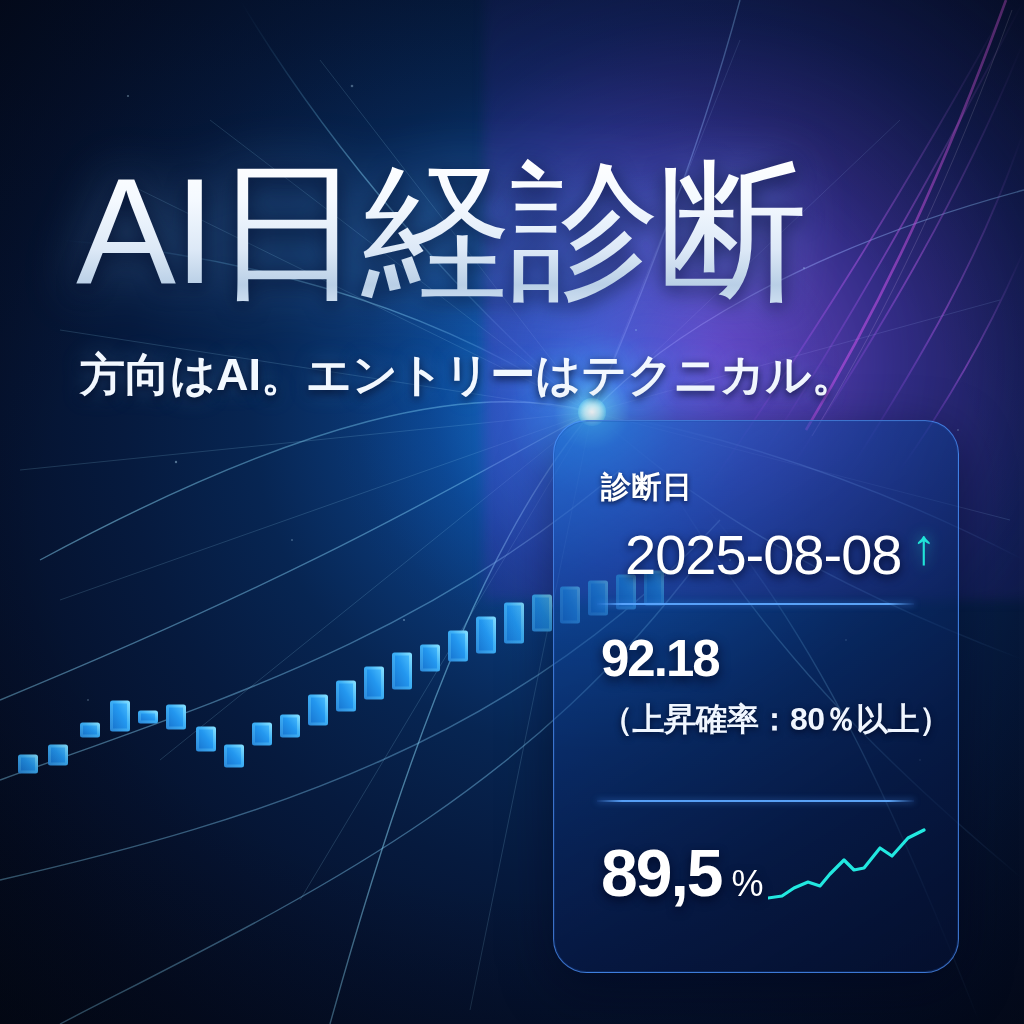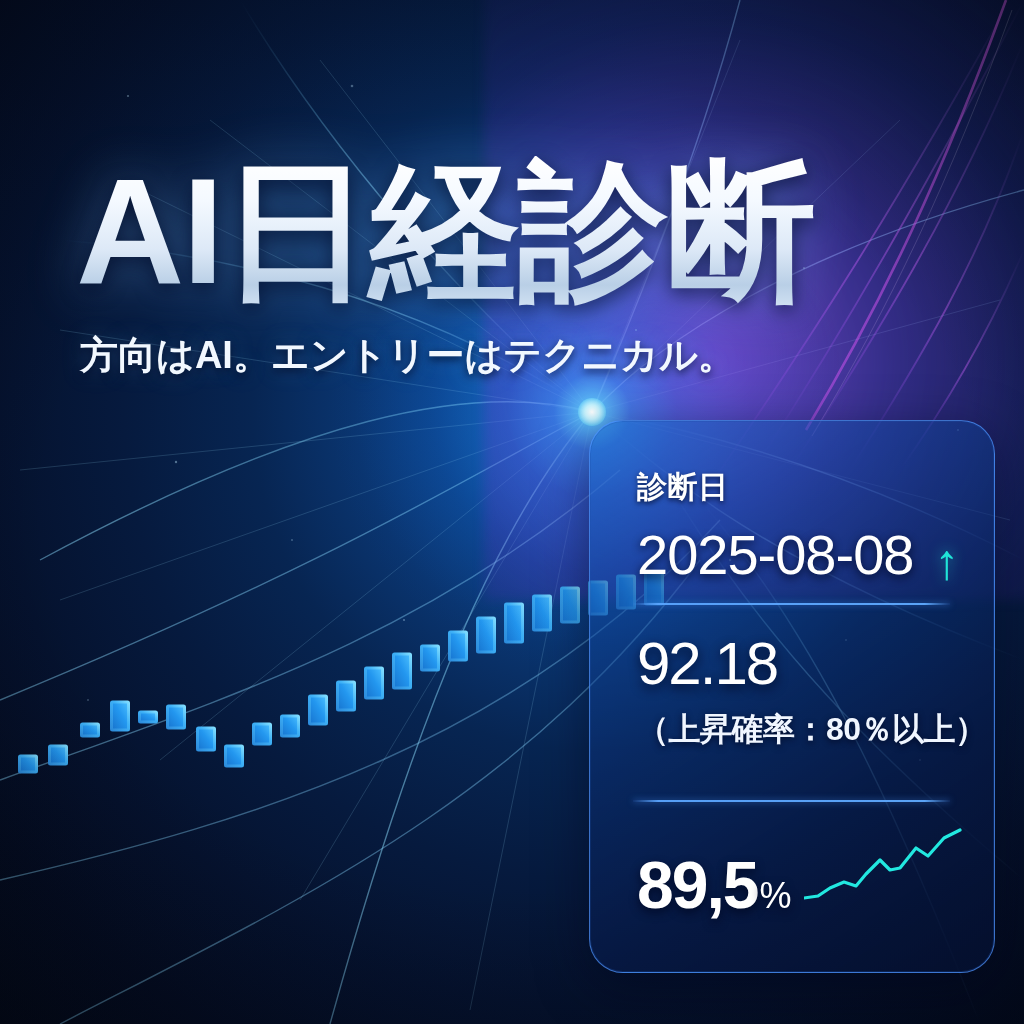--- a/index.html
+++ b/index.html
@@ -52,70 +52,70 @@
   .rays{position:absolute;inset:0;opacity:.55;}
   .swirls{position:absolute;inset:0;opacity:.9;}
   .stars{position:absolute;inset:0;opacity:.75;}
   .candles{position:absolute;inset:0;}
 
   
   .headline{
     position:absolute;left:76px;top:156px;
     width:880px;
     font-size:150px;line-height:1;
-    font-weight:bold;
+    font-weight:normal;
     letter-spacing:-2px;
     background:linear-gradient(180deg,#ffffff 0%,#f4f9ff 30%,#dde9f7 62%,#b9cfe6 86%,#cfe0f2 100%);
     -webkit-background-clip:text;background-clip:text;
     color:transparent;-webkit-text-fill-color:transparent;
     filter:drop-shadow(0 5px 10px rgba(0,10,40,.75)) drop-shadow(0 0 26px rgba(120,190,255,.35));
     white-space:nowrap;
   }
   .subtitle{
-    position:absolute;left:80px;top:336px;
-    font-size:38px;line-height:1;
+    position:absolute;left:80px;top:352px;
+    font-size:45px;line-height:1;
     font-weight:bold;
     color:#f2f8ff;
     letter-spacing:0px;
     text-shadow:0 3px 8px rgba(0,8,35,.85), 0 0 22px rgba(110,190,255,.35);
     white-space:nowrap;
   }
 
   
   .card{
     position:absolute;
-    left:589px;top:420px;
+    left:553px;top:420px;
     width:406px;height:553px;
     border-radius:34px;
     border:1px solid rgba(80,150,255,.72);
     background:linear-gradient(148deg, rgba(28,110,205,.60) 0%, rgba(16,72,160,.52) 22%, rgba(10,44,110,.55) 46%, rgba(7,26,72,.70) 70%, rgba(5,16,48,.82) 100%);
     box-shadow:0 0 0 1px rgba(30,80,170,.28) inset, 0 14px 50px rgba(0,6,28,.5);
     overflow:hidden;
   }
   .card-inner{position:relative;width:100%;height:100%;}
 
   .row{position:absolute;left:47px;right:38px;}
   .row-label{
     font-size:30px;font-weight:bold;color:#ffffff;
     text-shadow:0 2px 5px rgba(0,8,35,.8);
     white-space:nowrap;letter-spacing:.5px;
   }
   .row-value{
     font-size:56px;font-weight:normal;color:#ffffff;
     text-shadow:0 3px 9px rgba(0,8,35,.85);
     white-space:nowrap;letter-spacing:-1px;
-    display:flex;align-items:flex-end;gap:21px;
+    display:flex;align-items:flex-start;gap:10px;margin-left:24px;
   }
   .arrow-up{
     color:#20e4d8;font-size:50px;font-weight:normal;
     text-shadow:0 0 14px rgba(32,228,216,.65);
     line-height:1;
   }
   .score-value{
-    font-size:60px;font-weight:normal;color:#ffffff;letter-spacing:-2px;
+    font-size:51px;font-weight:bold;color:#ffffff;letter-spacing:-2px;
     text-shadow:0 4px 11px rgba(0,8,35,.85);
   }
   .score-note{
     font-size:32px;font-weight:bold;color:#f0f6ff;
     text-shadow:0 2px 6px rgba(0,8,35,.85);
     white-space:nowrap;letter-spacing:-.5px;
   }
   .acc-value{
     font-size:66px;font-weight:bold;color:#ffffff;letter-spacing:-2px;
     text-shadow:0 4px 10px rgba(0,8,35,.85);
@@ -304,21 +304,21 @@
       <div class="divider" style="top:182px;"></div>
 
       <div class="row" style="top:200px;">
         <div class="score-value" style="margin-top:8px;">92.18</div>
         <div class="score-note" style="margin-top:10px;">（上昇確率：80％以上）</div>
       </div>
 
       <div class="divider" style="top:379px;"></div>
 
       <div class="row" style="top:398px;">
-        <div class="acc-value" style="margin-top:28px;">
+        <div class="acc-value" style="margin-top:16px;gap:8px;">
           <span>89,5</span>
           <span class="acc-pct">%</span>
         </div>
       </div>
 
       <svg class="sparkline" viewBox="0 0 168 84">
         <polyline id="spark-path" fill="none" stroke="#22e8e0" stroke-width="3.2" stroke-linecap="round" stroke-linejoin="round" points="0,72 14,70 26,62 40,56 52,60 62,48 76,34 86,44 96,42 112,22 124,30 140,12 156,4"></polyline>
       </svg>
 
     </div>

